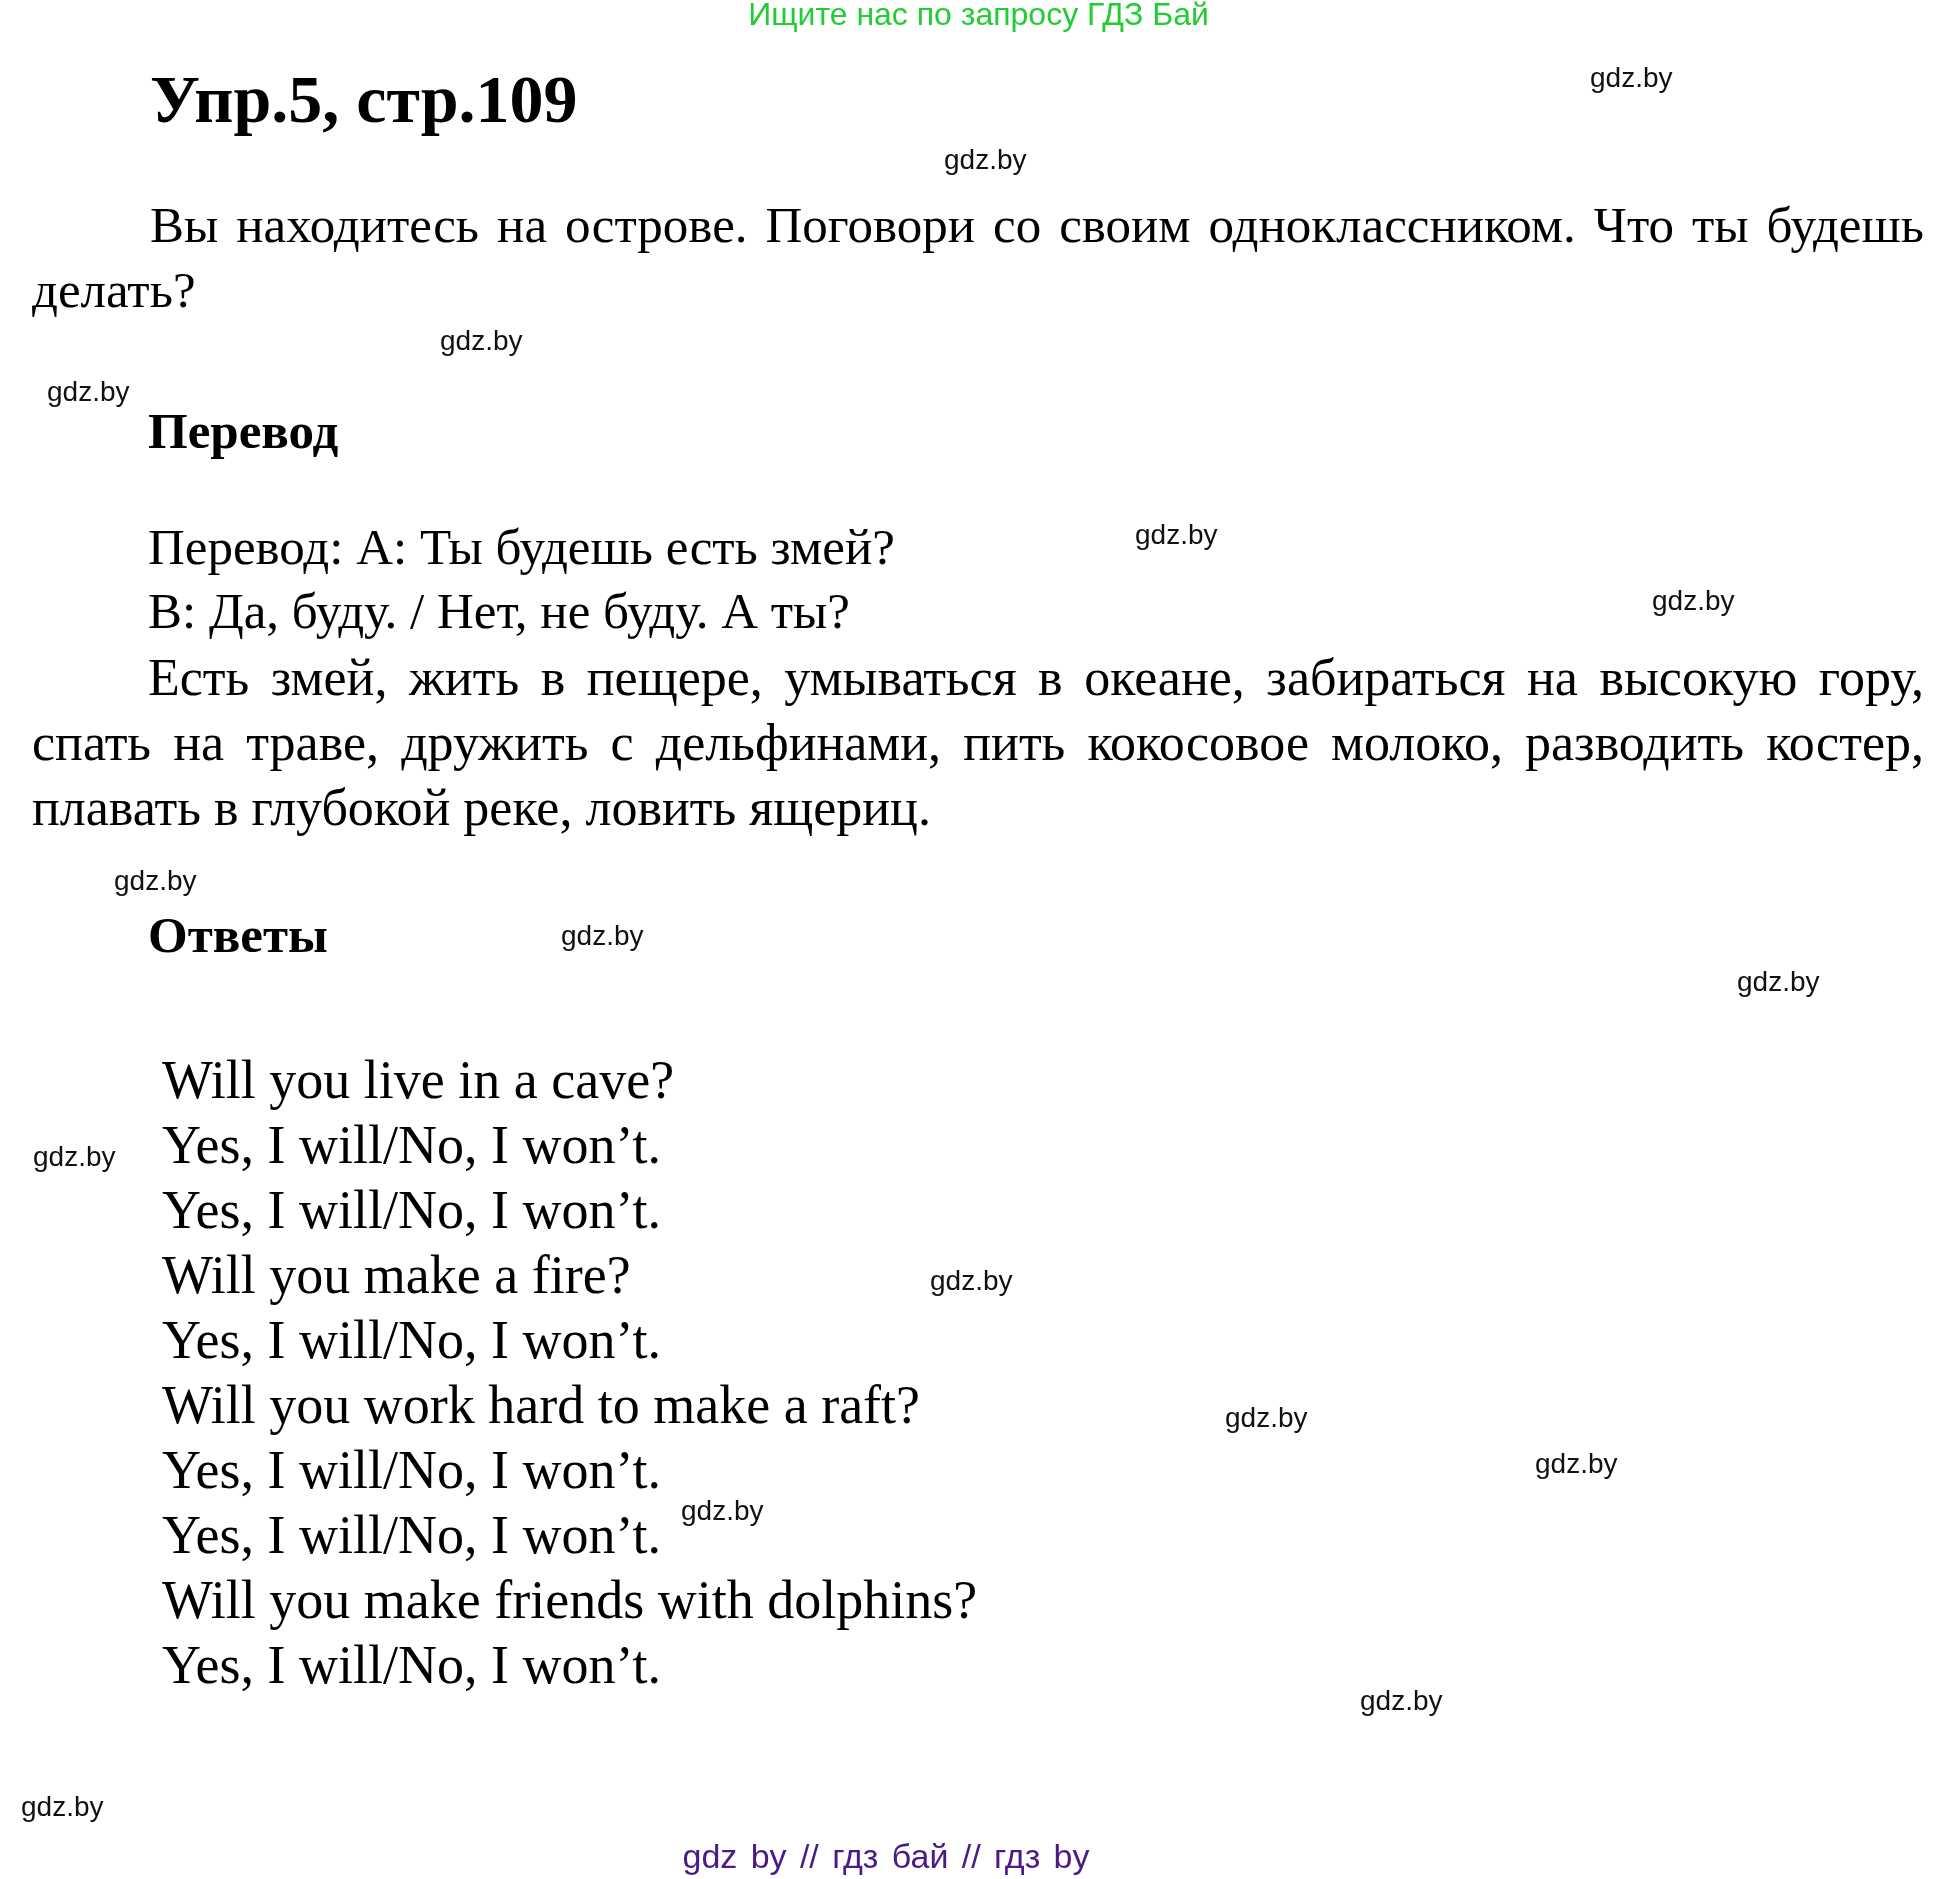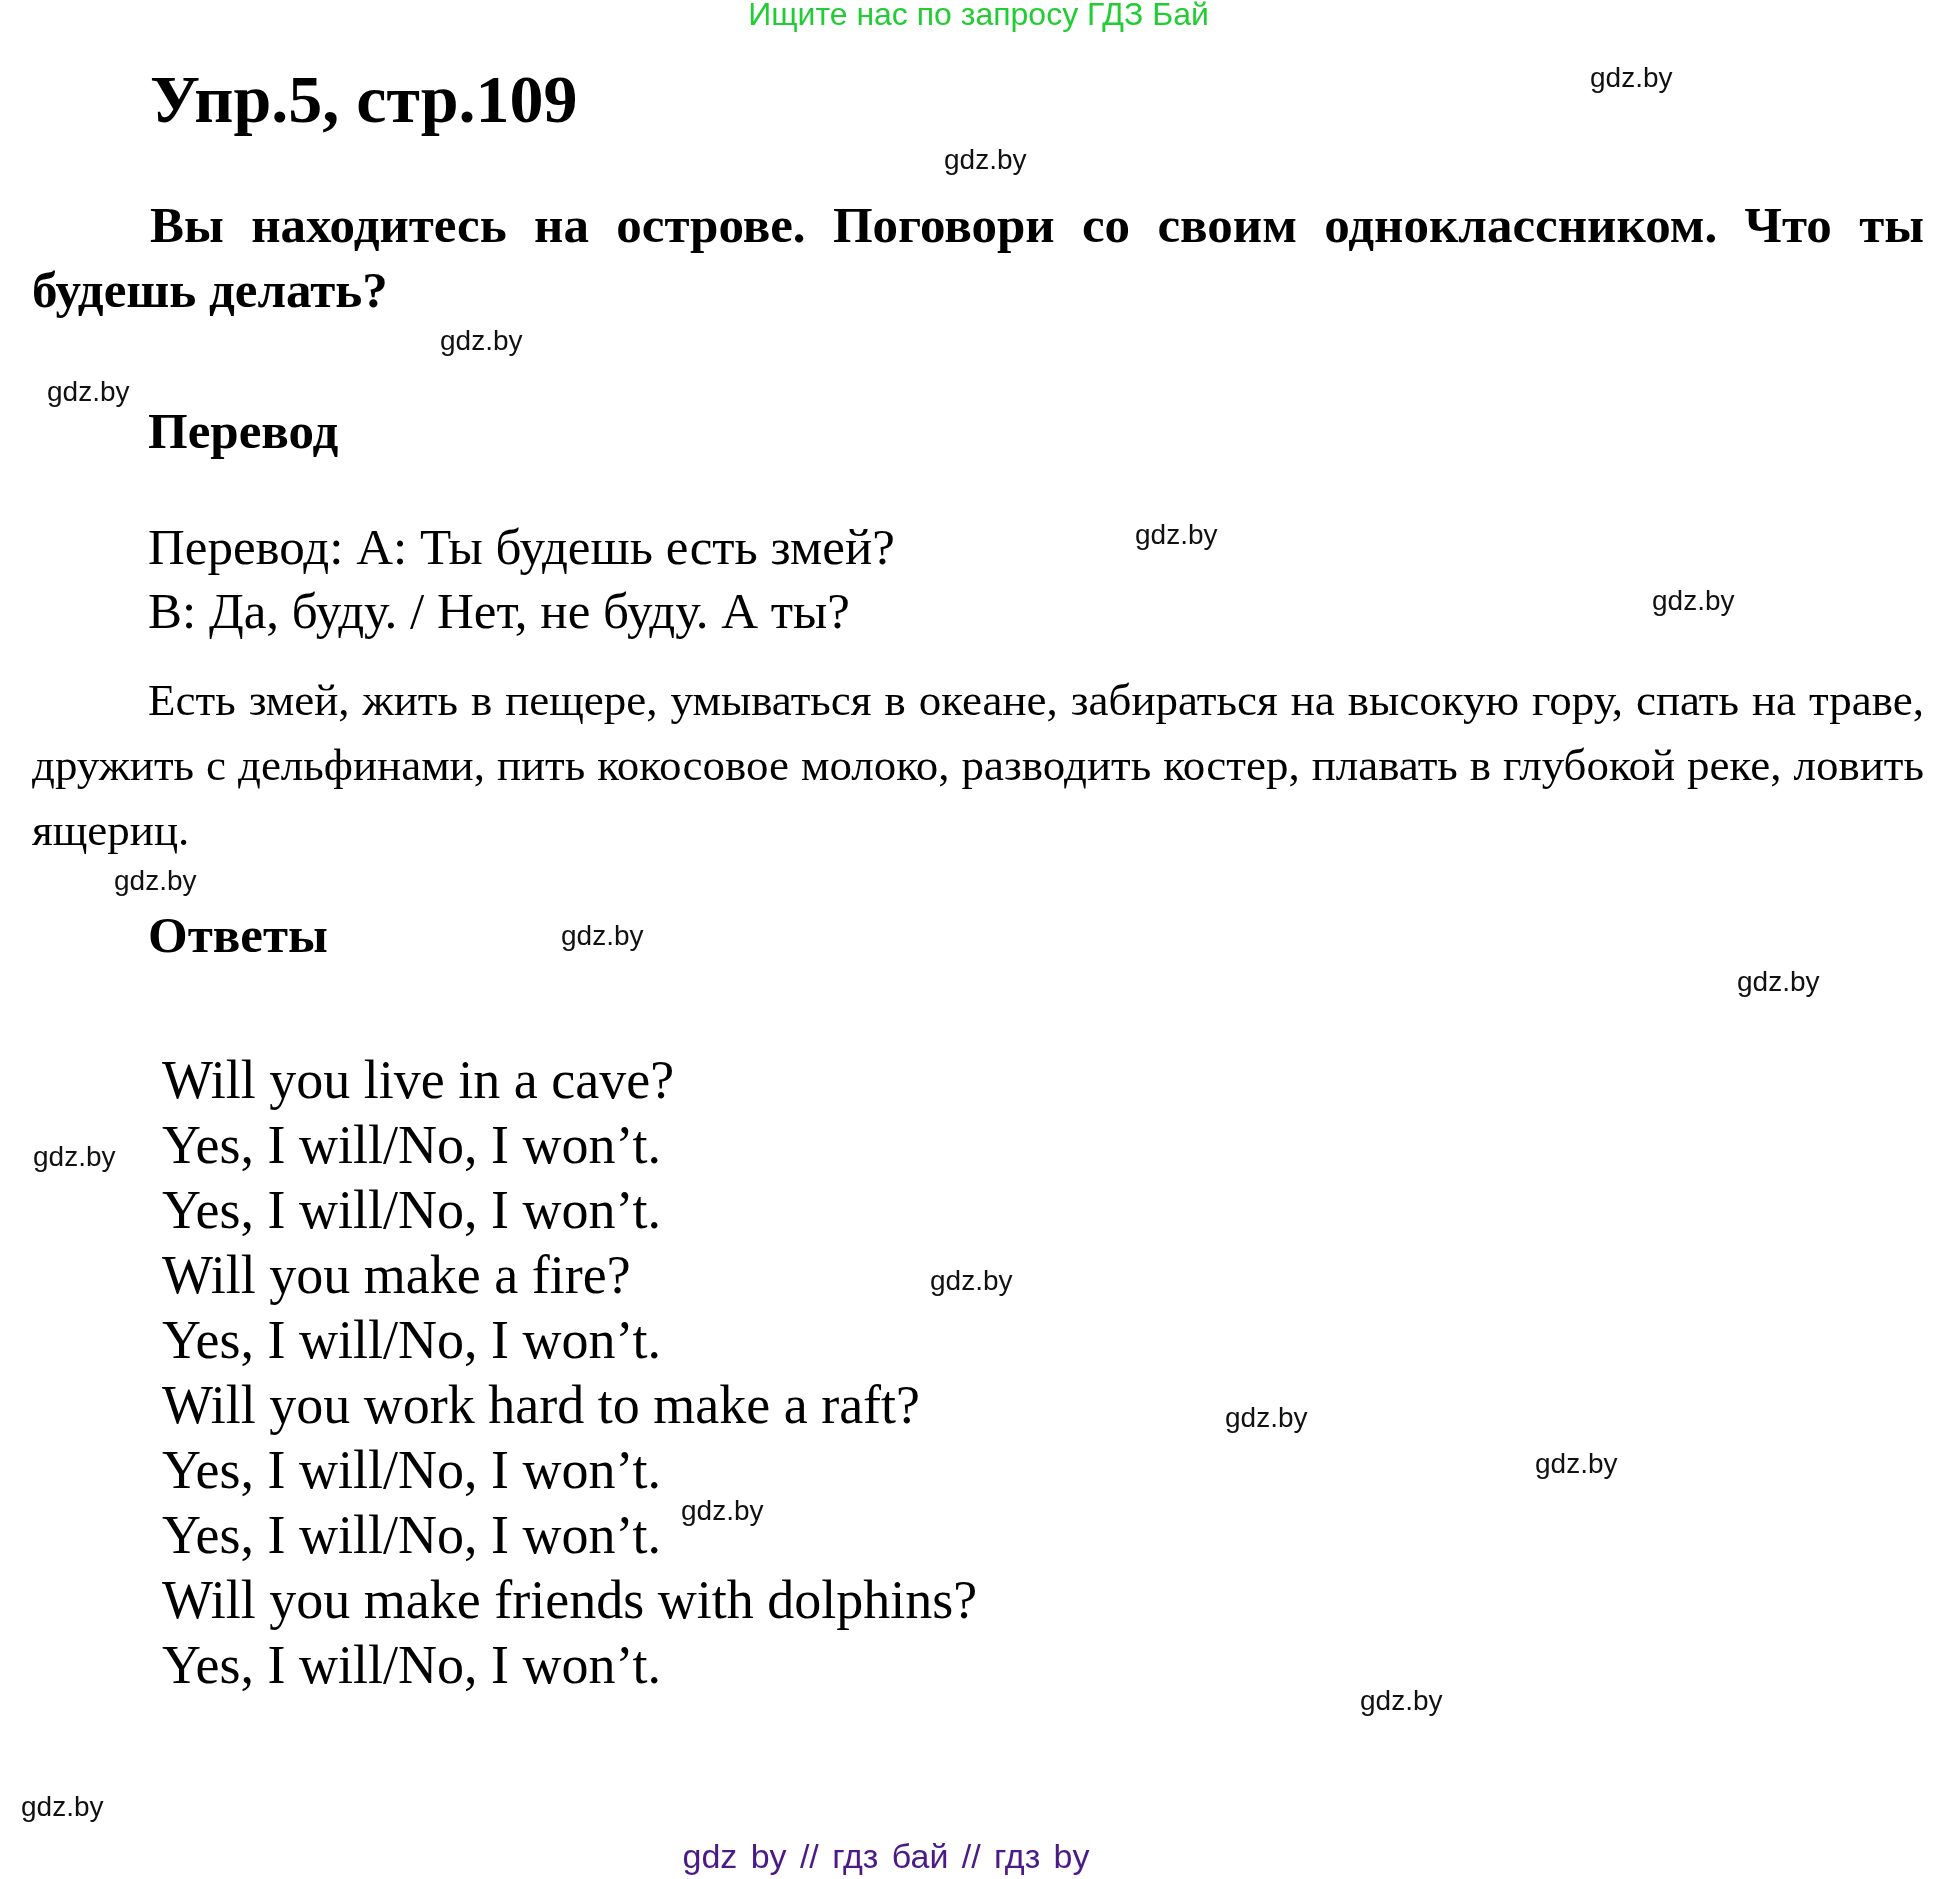--- a/index.html
+++ b/index.html
@@ -1,25 +1,25 @@
 <!DOCTYPE html>
 <html><head>
 <meta charset="utf-8">
 <style>
   html, body { margin:0; padding:0; background:#ffffff; }
   body { width:1957px; height:1880px; position:relative; overflow:hidden; }
   .banner { position:absolute; top:-3.9px; left:0; width:1957px; text-align:center;
     font-family:"Liberation Sans", sans-serif; font-size:32px; color:#22cc33; }
   .serif { font-family:"Liberation Serif", serif; color:#000; }
   .title { position:absolute; left:150px; top:60px; font-size:68px; font-weight:bold; }
-  .task { position:absolute; left:32px; top:193px; width:1892px; font-size:51px; font-weight:bold;
+  .task { position:absolute; left:32px; top:193px; width:1892px; font-size:51px; font-weight:normal;
     line-height:65px; text-align:justify; text-indent:118px; }
   .h2 { position:absolute; left:148px; font-size:51px; font-weight:bold; }
   .line { position:absolute; left:148px; font-size:51px; white-space:nowrap; }
-  .para { position:absolute; left:32px; top:668px; width:1892px; font-size:45px; line-height:65px;
+  .para { position:absolute; left:32px; top:645px; width:1892px; font-size:52px; line-height:65px;
     text-align:justify; text-indent:116px; }
   .answers { position:absolute; left:150px; top:1036px; margin:12px; padding:0; list-style:none; }
   .answers li { font-size:54px; line-height:65px; white-space:nowrap; }
   .wm { position:absolute; font-family:"Liberation Sans", sans-serif; font-size:28px; color:#111; }
   .footer { position:absolute; top:1837px; left:0; width:1772px; text-align:center;
     font-family:"Liberation Sans", sans-serif; font-size:34px; color:#4b1a87; word-spacing:3.9px; }
 </style>
 </head>
 <body>
 

